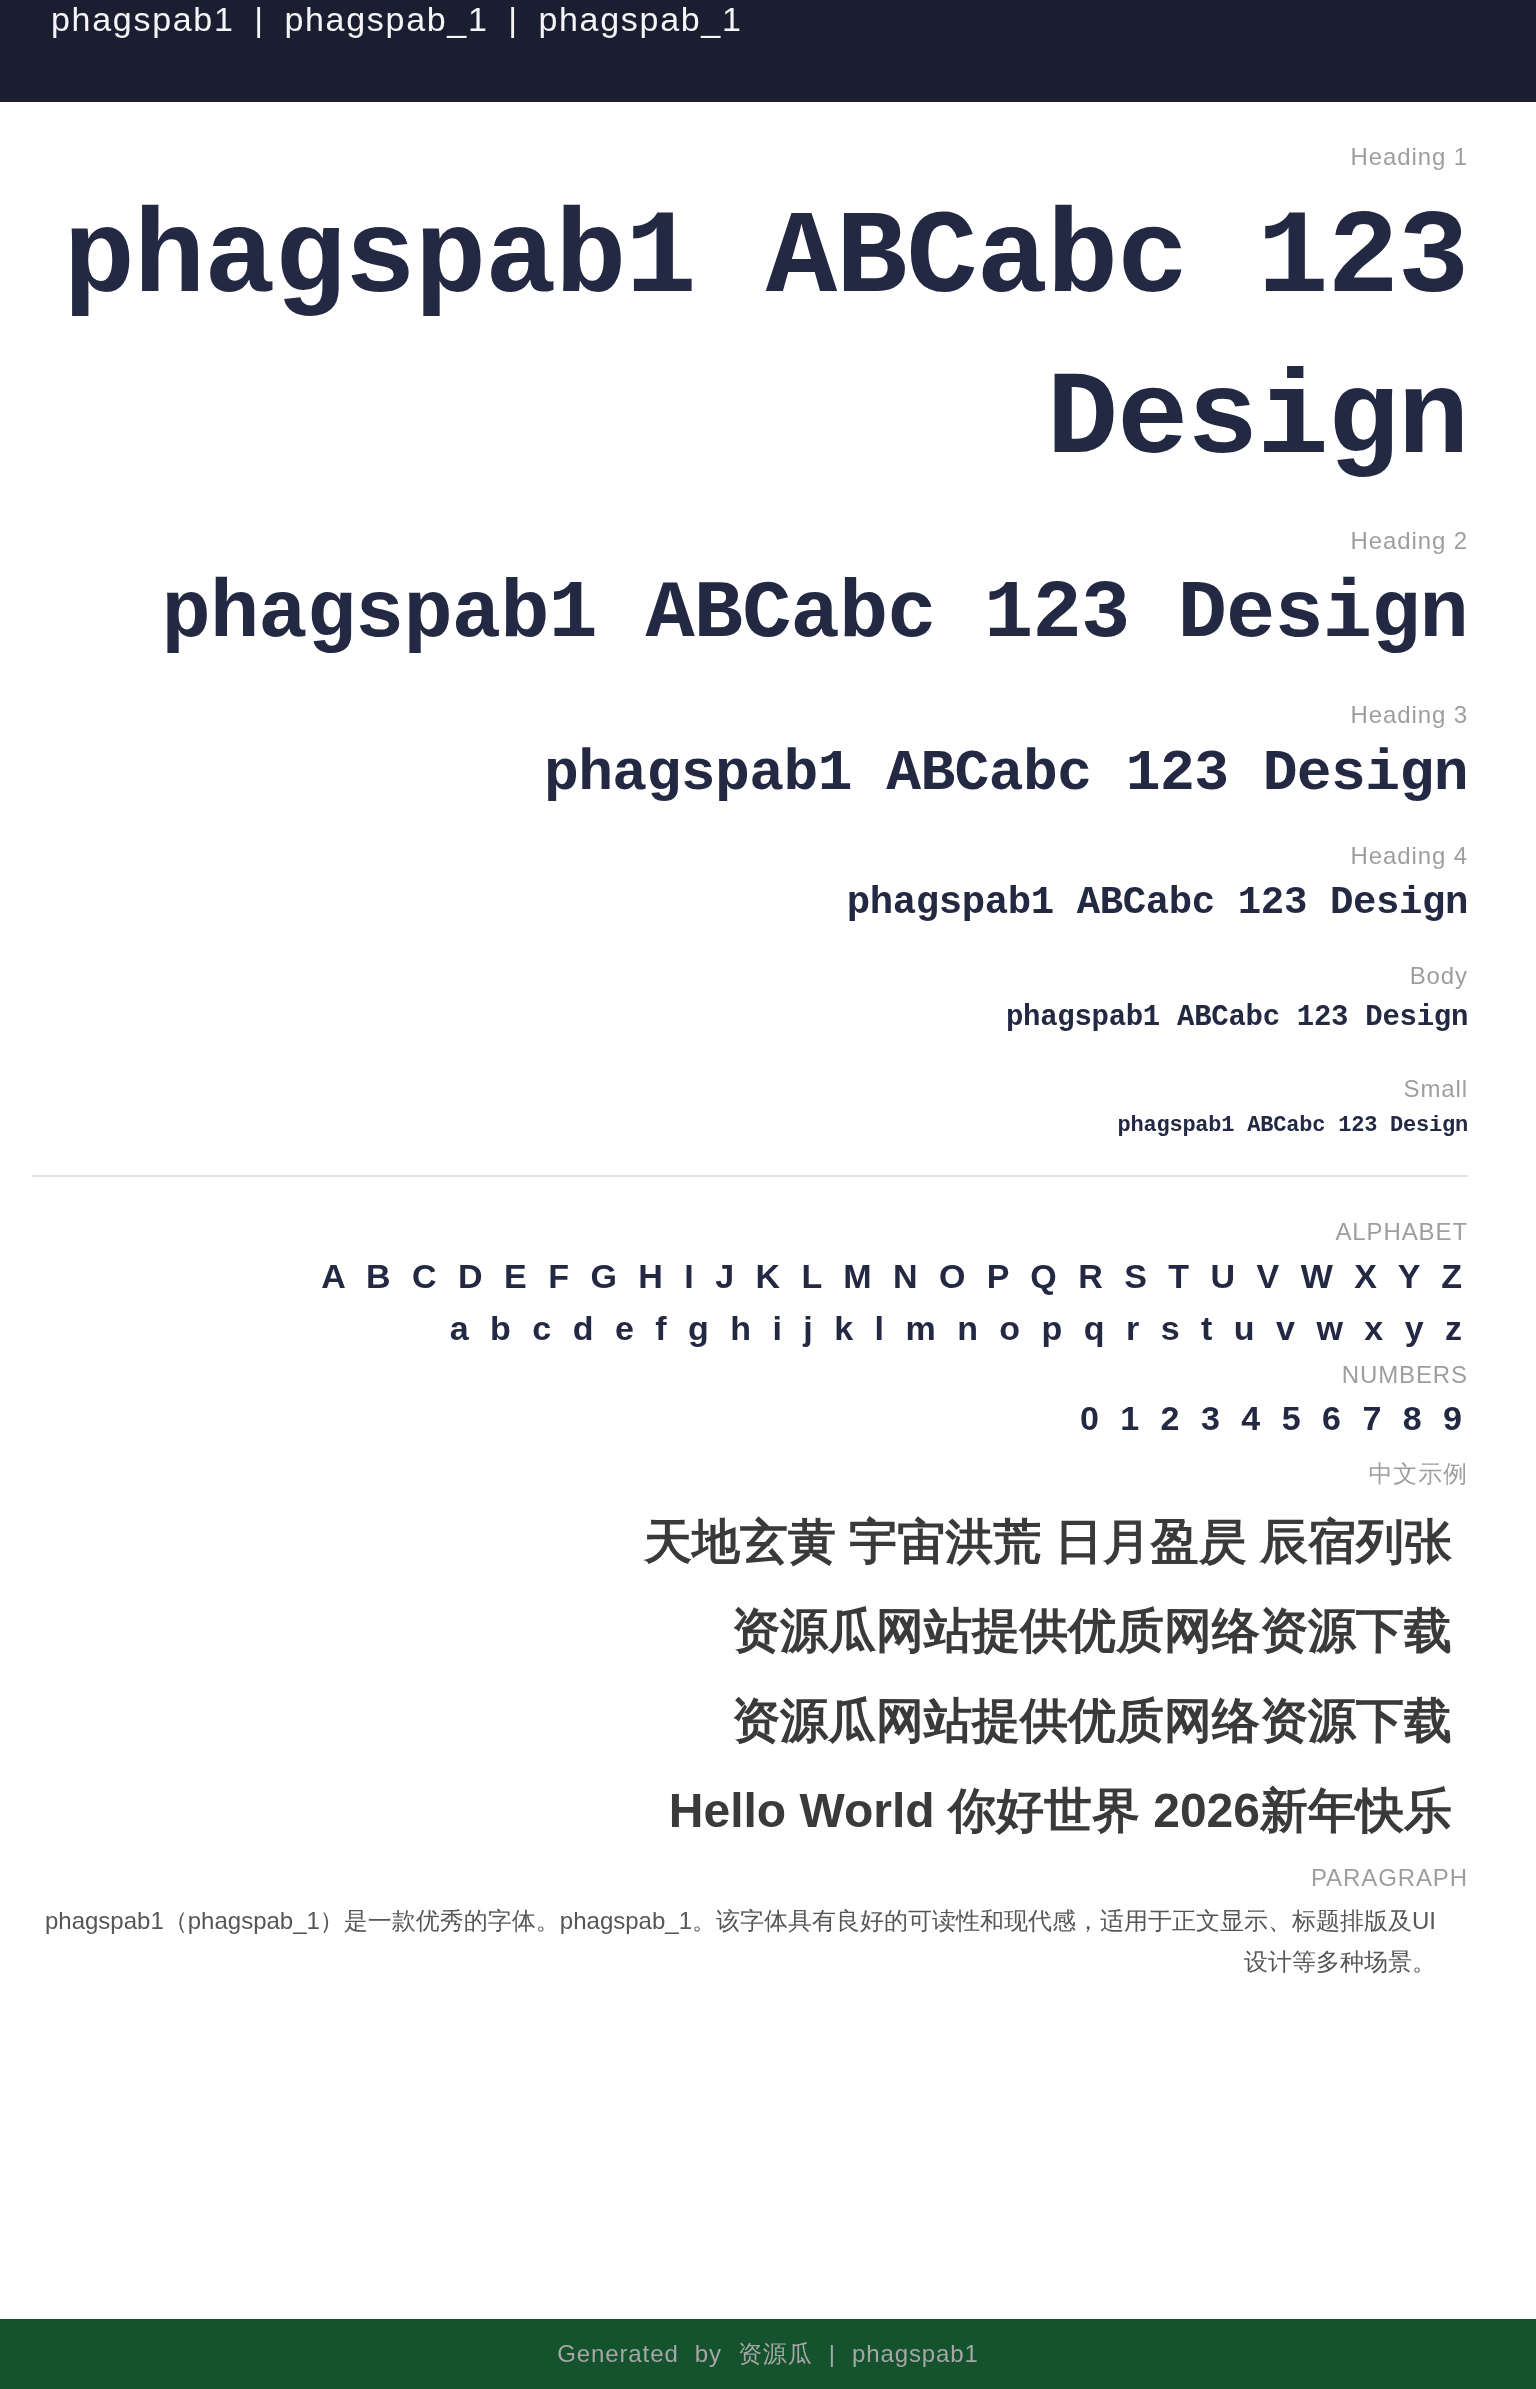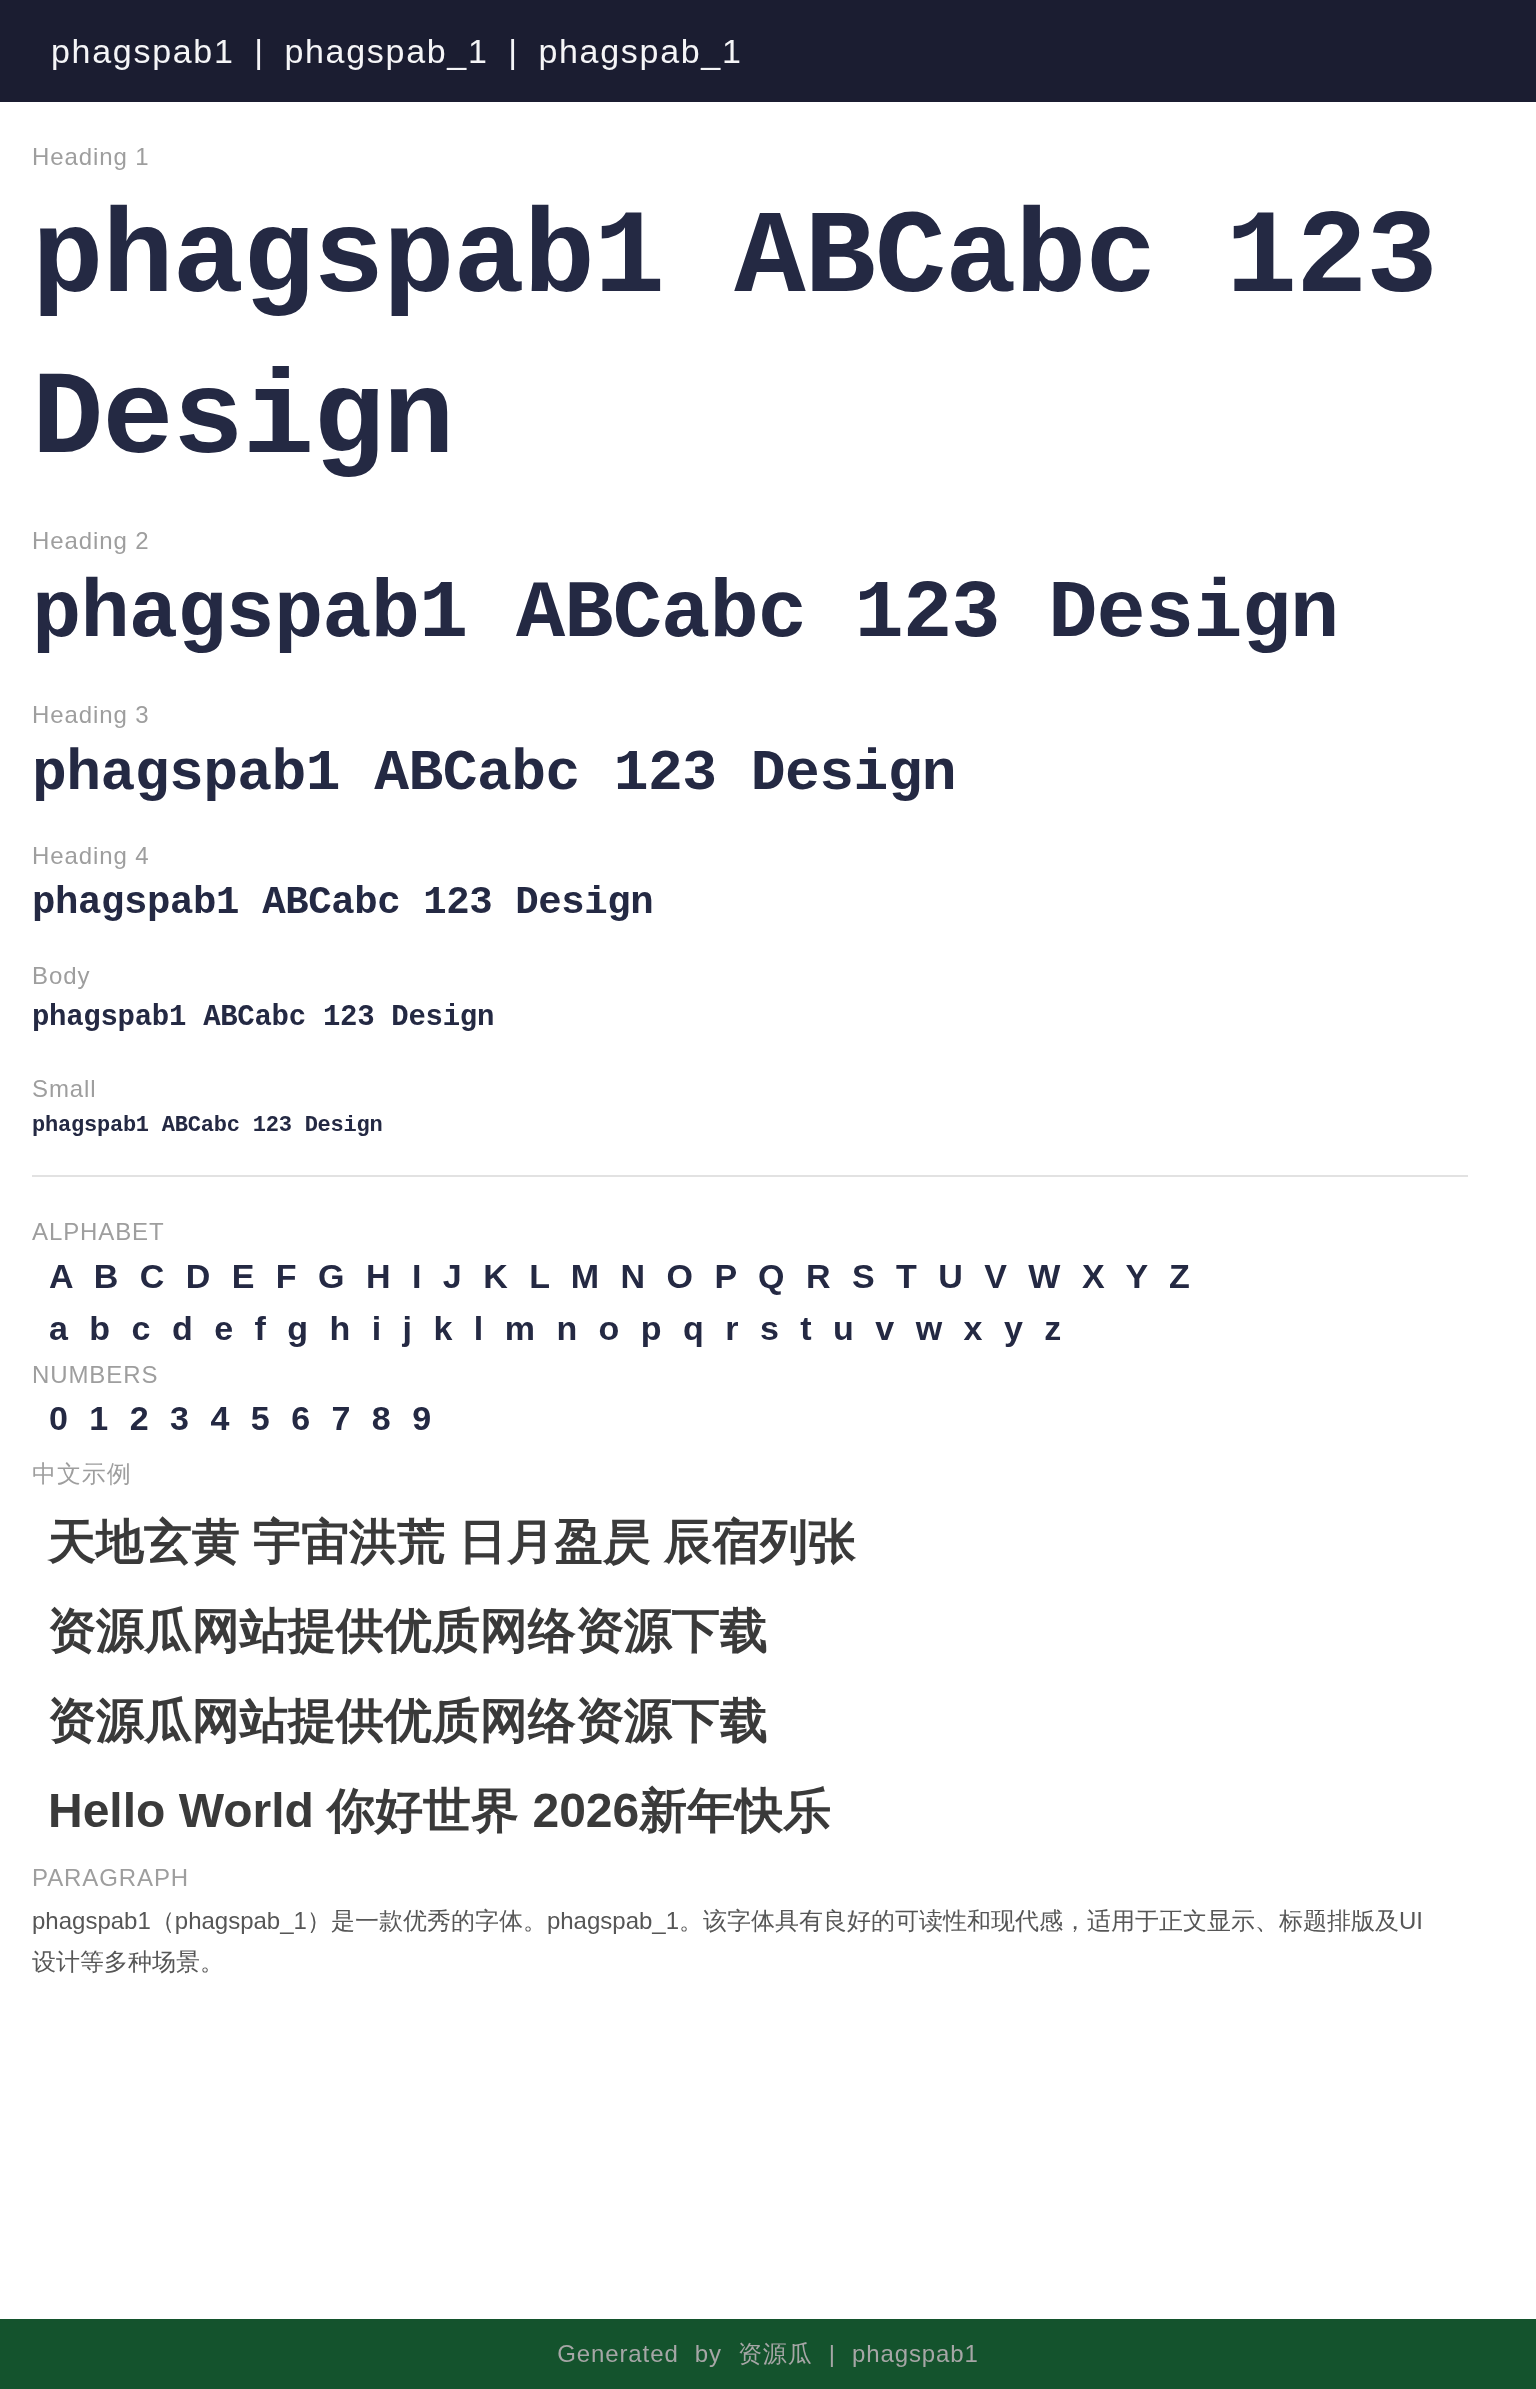--- a/index.html
+++ b/index.html
@@ -12,35 +12,35 @@
     display: flex;
     flex-direction: column;
     overflow: hidden;
   }
   
   .topbar {
     height: 102px;
     background: #1b1d31;
     color: #ffffff;
     display: flex;
-    align-items: center;
     padding: 0 51px;
     flex: 0 0 auto;
   }
   .topbar-title {
     font-size: 34px;
     font-weight: 400;
     letter-spacing: 1.7px;
     word-spacing: 8.5px;
     color: #f5f5f7;
   }
   
   main {
     flex: 1 1 auto;
     padding: 41px 68px 0 32px;
+    text-align: right;
   }
   .label {
     font-size: 24px;
     line-height: 1.2;
     color: #9e9e9e;
     font-weight: 400;
     letter-spacing: 0.9px;
     margin: 0 0 8.5px 0;
   }
   .specimen { color: #242943; font-weight: 700; margin: 0; letter-spacing: -0.01em; font-family: Liberation Mono, monospace; }

